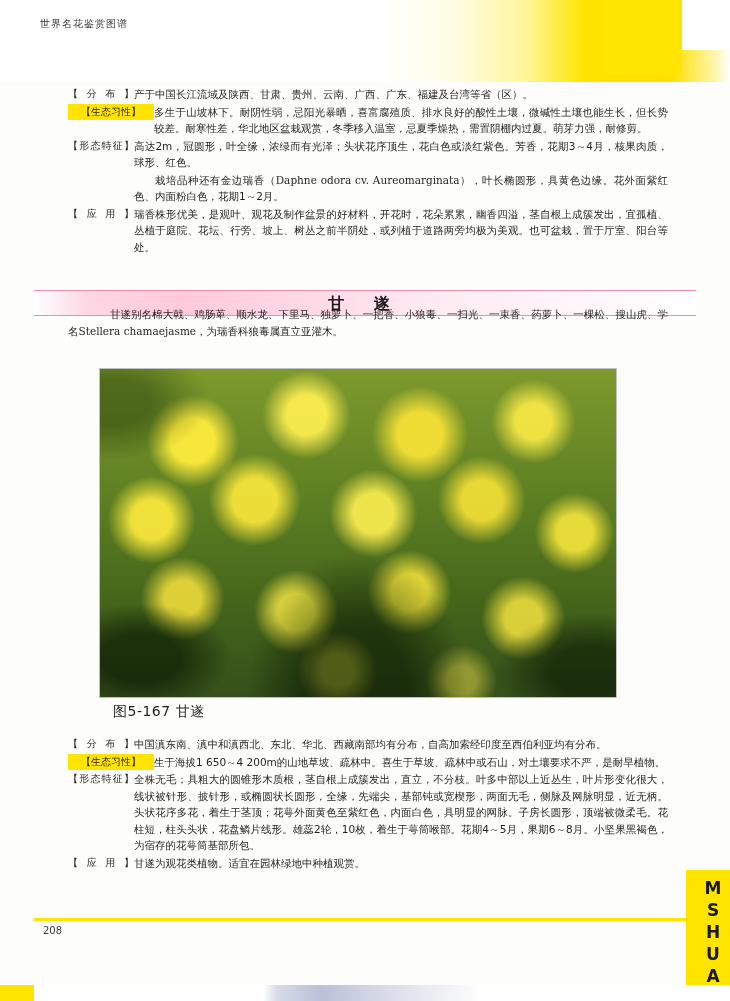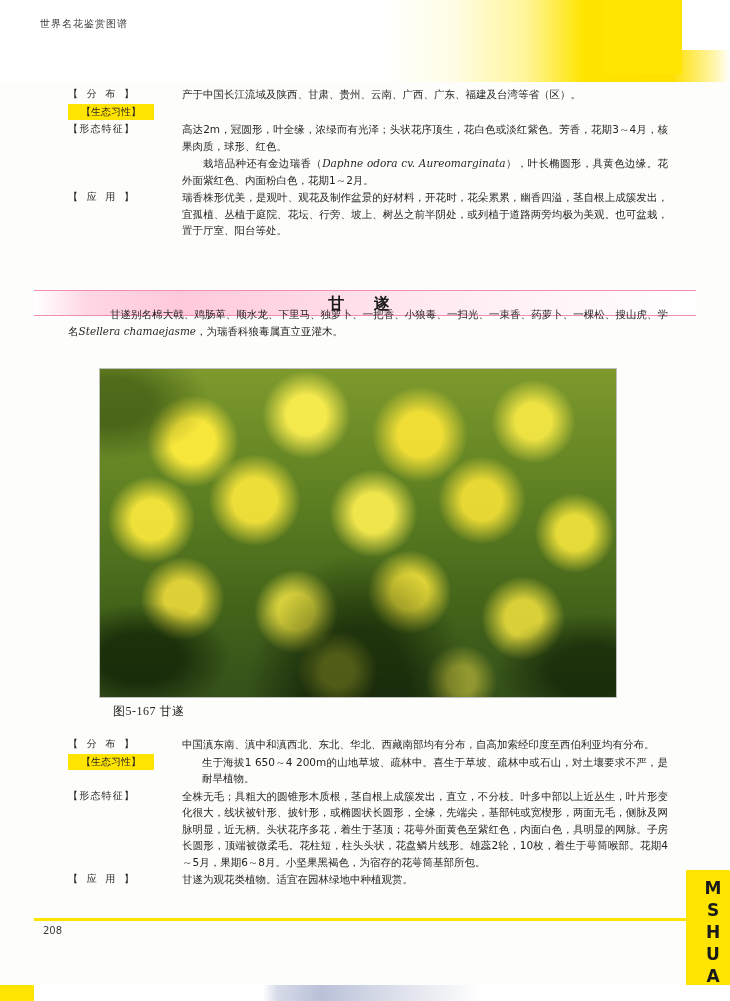--- a/index.html
+++ b/index.html
@@ -68,21 +68,20 @@
     width: 600px;
     font-size: 10.5px;
     line-height: 16.5px;
     color: #231f20;
   }
 
   .row {
     display: flex;
     align-items: flex-start;
     margin-bottom: 1px;
-    gap: 48px;
   }
   .tag {
     flex: 0 0 auto;
     width: 66px;
     font-size: 10px;
     line-height: 16.5px;
     letter-spacing: 0px;
     white-space: nowrap;
     color: #231f20;
   }
@@ -99,21 +98,20 @@
   .body {
     flex: 1 1 auto;
     text-align: justify;
     font-size: 10.5px;
     line-height: 16.5px;
   }
   .indent {
     text-indent: 21px;
   }
   .ital {
-    font-style: italic;
     font-family: "DejaVu Serif", "Liberation Serif", serif;
   }
 
   
   .band {
     position: absolute;
     left: 34px;
     width: 662px;
     height: 24px;
     background: linear-gradient(90deg,
@@ -177,24 +175,23 @@
       radial-gradient(ellipse at 8% 88%, rgba(40,70,20,.65) 0 40px, rgba(40,70,20,0) 90px),
       radial-gradient(ellipse at 50% 98%, rgba(35,62,18,.6) 0 50px, rgba(35,62,18,0) 110px),
       radial-gradient(ellipse at 95% 92%, rgba(38,66,20,.6) 0 40px, rgba(38,66,20,0) 95px),
       radial-gradient(ellipse at 2% 10%, rgba(60,90,28,.45) 0 40px, rgba(60,90,28,0) 100px);
     mix-blend-mode: multiply;
   }
   .caption {
     position: absolute;
     left: 113px;
     top: 703px;
-    font-size: 12px;
+    font-size: 14px;
     color: #231f20;
     letter-spacing: .5px;
-    font-family: Liberation Serif, serif;
   }
 
   
   .page-num {
     position: absolute;
     left: 43px;
     top: 925px;
     font-size: 10px;
     color: #3b3b3b;
   }
@@ -259,20 +256,21 @@
 
   <div class="section" style="top:86px;">
 
     <div class="row">
       <div class="tag plain">【 分  布 】</div>
       <div class="body">产于中国长江流域及陕西、甘肃、贵州、云南、广西、广东、福建及台湾等省（区）。</div>
     </div>
 
     <div class="row">
       <div class="tag hl">【生态习性】</div>
+      <div class="body">多生于山坡林下。耐阴性弱，忌阳光暴晒，喜富腐殖质、排水良好的酸性土壤，微碱性土壤也能生长，但长势较差。耐寒性差，华北地区盆栽观赏，冬季移入温室，忌夏季燥热，需置阴棚内过夏。萌芽力强，耐修剪。</div>
     </div>
 
     <div class="row">
       <div class="tag plain">【形态特征】</div>
       <div class="body">高达2m，冠圆形，叶全缘，浓绿而有光泽；头状花序顶生，花白色或淡红紫色。芳香，花期3～4月，核果肉质，球形、红色。</div>
     </div>
 
     <div class="row">
       <div class="tag"></div>
       <div class="body indent">

